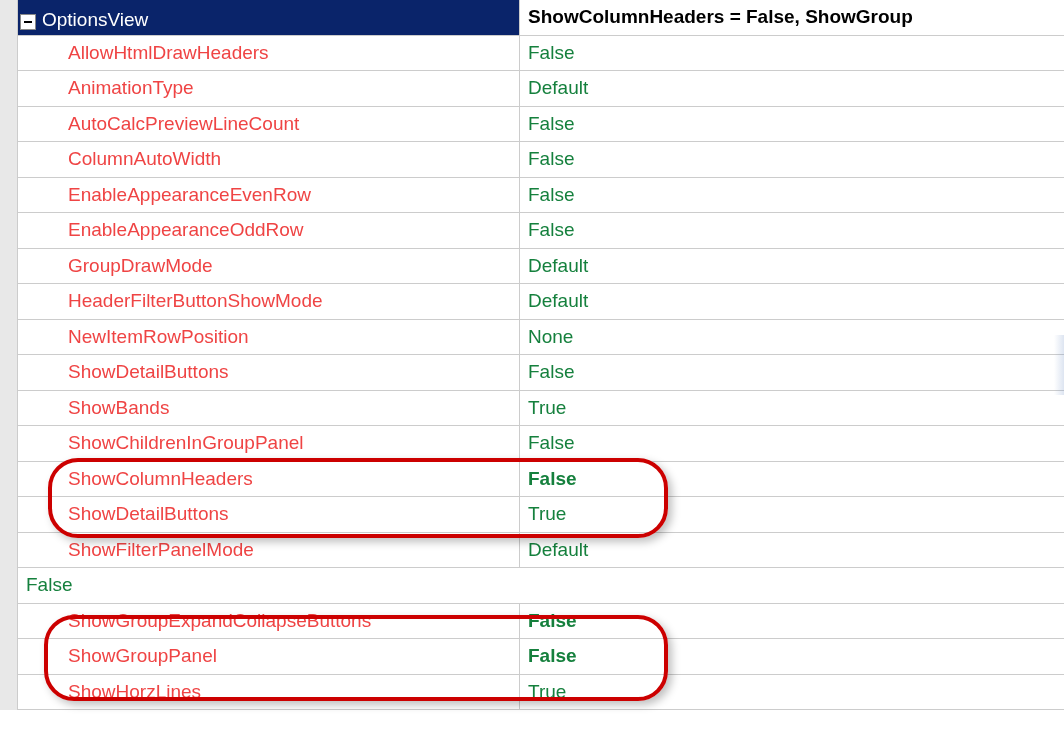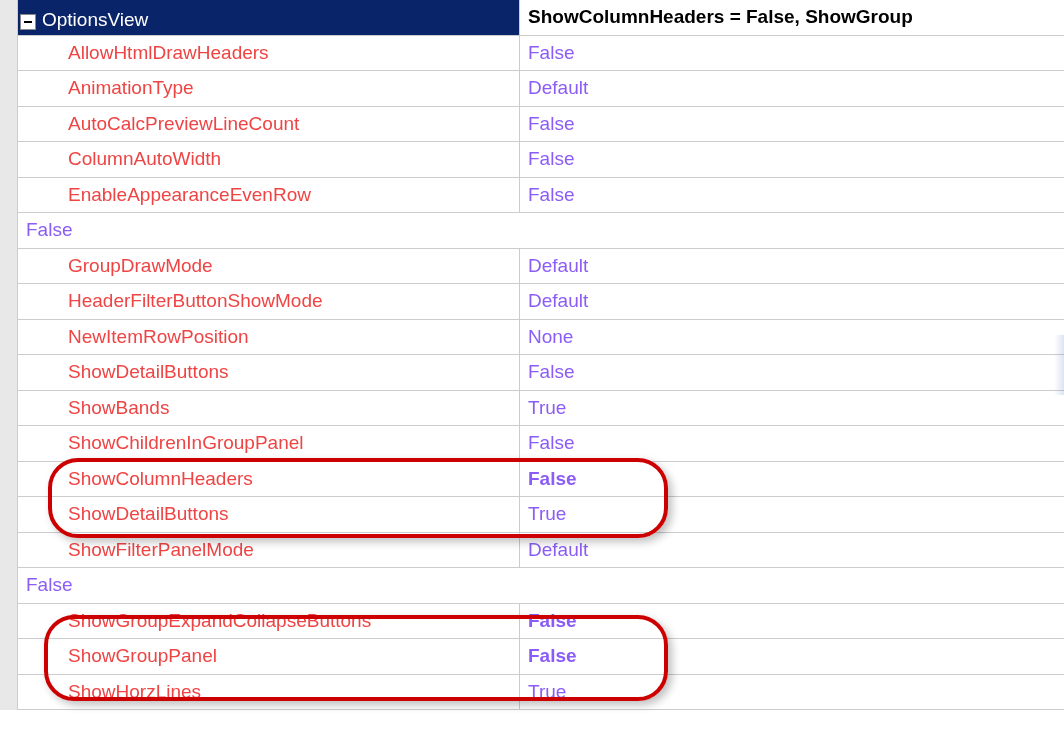--- a/index.html
+++ b/index.html
@@ -82,21 +82,21 @@
       overflow: hidden;
     }
     .category-row .name-cell {
       padding-left: 2px;
       display: flex;
       align-items: flex-start;
     }
     .value-cell {
       flex: 1;
       padding: 5px 8px;
-      color: #8b5cf6;
+      color: #15803d;
       display: flex;
       align-items: center;
       overflow: hidden;
       white-space: nowrap;
     }
     .bold {
       font-weight: bold;
     }
     .annotation {
       position: absolute;
@@ -167,20 +167,23 @@
         </div>
         <div class="row">
           <div class="name-cell">
             <span>EnableAppearanceEvenRow</span>
           </div>
           <div class="value-cell">
             <span>False</span>
           </div>
         </div>
         <div class="row">
+          <div class="name-cell">
+            <span>EnableAppearanceOddRow</span>
+          </div>
           <div class="value-cell">
             <span>False</span>
           </div>
         </div>
         <div class="row">
           <div class="name-cell">
             <span>GroupDrawMode</span>
           </div>
           <div class="value-cell">
             <span>Default</span>

